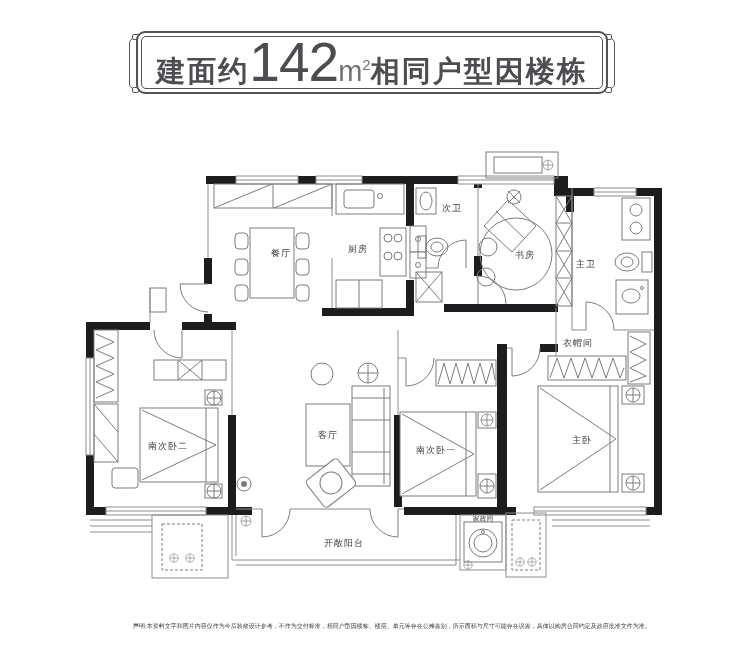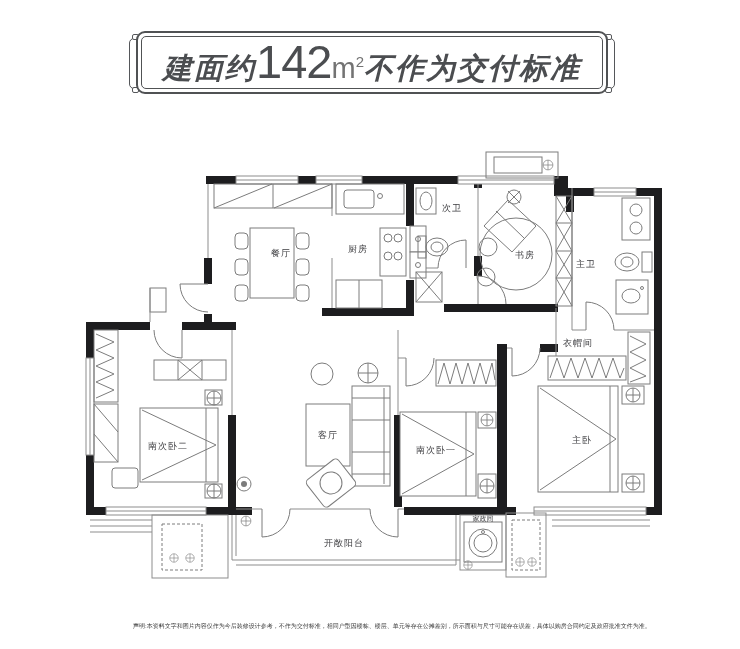--- a/index.html
+++ b/index.html
@@ -11,22 +11,22 @@
   .cap{position:absolute;top:7px;width:11px;height:49px;border:1.5px solid #55575a;
        border-radius:5px;background:#fff;}
   .cap-l{left:-7px;} .cap-r{right:-7px;}
   .cap:before{content:"";position:absolute;left:2px;right:2px;top:-5px;height:4px;
        border:1px solid #55575a;border-radius:2px;background:#fff;}
   .cap:after{content:"";position:absolute;left:2px;right:2px;bottom:-5px;height:4px;
        border:1px solid #55575a;border-radius:2px;background:#fff;}
   .banner{position:absolute;inset:0;border:2px solid #505254;border-radius:9px;background:#fff;}
   .banner-border{position:absolute;inset:3px;border:1px solid #505254;border-radius:5px;
        text-align:center;white-space:nowrap;line-height:50px;}
-  .t-bold{font-size:29px;font-weight:bold;letter-spacing:2px;color:#4b4d50;font-style:italic;}
-  .t-num{font-size:47px;font-weight:400;letter-spacing:-1px;color:#4b4d50;}
+  .t-bold{font-size:29px;font-weight:bold;letter-spacing:2px;color:#4b4d50;}
+  .t-num{font-size:55px;font-weight:400;letter-spacing:-1px;color:#4b4d50;}
   .t-unit{font-size:29px;font-weight:400;color:#737373;}
   .t-unit sup{font-size:15px;}
 
   
   svg{position:absolute;left:0;top:0;}
   .w{fill:#1d1d1f;stroke:none;}
   .t{stroke:#8d8d8d;stroke-width:1;fill:none;}
   .f{stroke:#7c7c7c;stroke-width:1;fill:#fff;}
   .fn{stroke:#7c7c7c;stroke-width:1;fill:none;}
   .win{fill:#fff;stroke:#8d8d8d;stroke-width:1;}
@@ -41,21 +41,21 @@
 </style>
 </head>
 <body>
 
 <div id="page">
 
   <div class="banner-wrap">
     <div class="cap cap-l"></div>
     <div class="cap cap-r"></div>
     <div class="banner">
-      <div class="banner-border"><span class="t-bold">建面约</span><span class="t-num">142</span><span class="t-unit"><span>m</span><sup>2</sup></span><span class="t-bold">不作为交付标准</span></div>
+      <div class="banner-border"><span class="t-bold">建面约</span><span class="t-num">142</span><span class="t-unit"><span>m</span><sup>2</sup></span><span class="t-bold">相同户型因楼栋</span></div>
     </div>
   </div>
 
   <svg width="740" height="649" viewBox="0 0 740 649">
     <defs>
       <g id="reg">
         <circle r="7" class="fn"></circle>
         <line x1="-7" x2="7" y1="0" y2="0" class="fn"></line>
         <line x1="0" x2="0" y1="-7" y2="7" class="fn"></line>
       </g>

